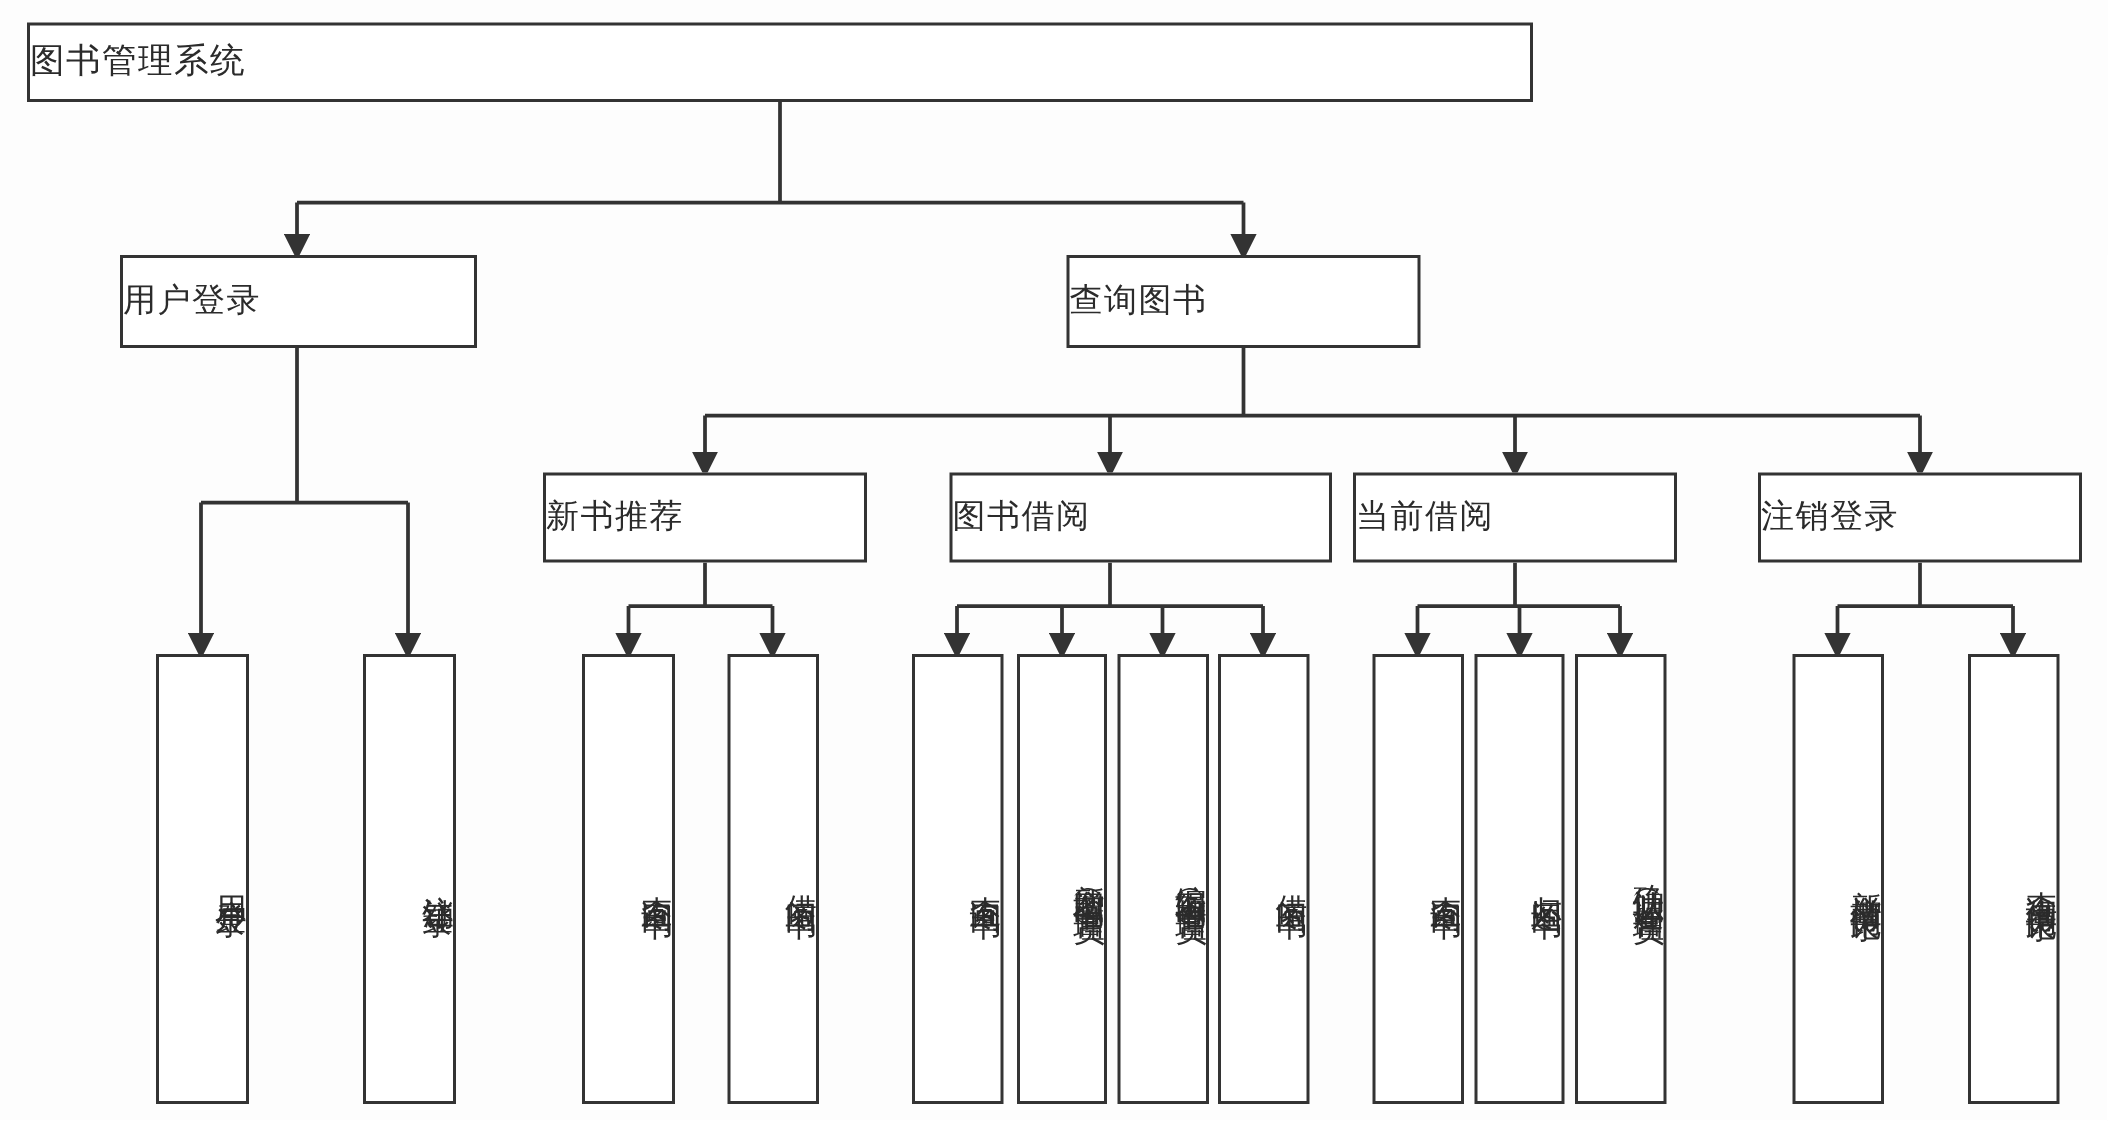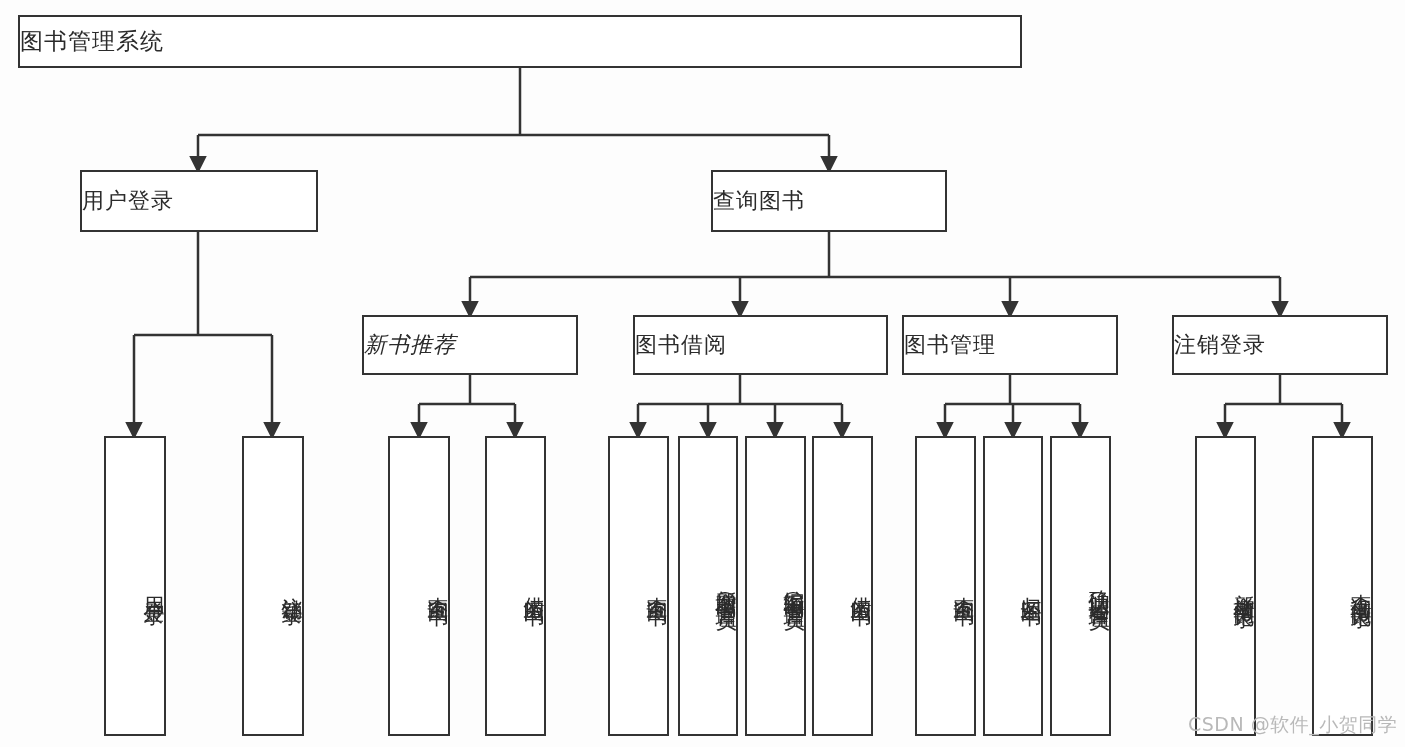--- a/index.html
+++ b/index.html
@@ -126,28 +126,28 @@
   <div id="nodes-root">
       <div class="node level0" style="left: 18px; top: 15px; width: 1004px; height: 53px;">
         <span class="h-text">图书管理系统</span>
       </div>
       <div class="node level1" style="left: 80px; top: 170px; width: 238px; height: 62px;">
         <span class="h-text">用户登录</span>
       </div>
       <div class="node level1" style="left: 711px; top: 170px; width: 236px; height: 62px;">
         <span class="h-text">查询图书</span>
       </div>
-      <div class="node level2" style="left: 362px; top: 315px; width: 216px; height: 60px; font-style: italic;">
+      <div class="node level2" style="left: 362px; top: 315px; width: 216px; height: 60px;">
         <span class="h-text">新书推荐</span>
       </div>
       <div class="node level2" style="left: 633px; top: 315px; width: 255px; height: 60px;">
         <span class="h-text">图书借阅</span>
       </div>
       <div class="node level2" style="left: 902px; top: 315px; width: 216px; height: 60px;">
-        <span class="h-text">图书管理</span>
+        <span class="h-text">当前借阅</span>
       </div>
       <div class="node level2" style="left: 1172px; top: 315px; width: 216px; height: 60px;">
         <span class="h-text">注销登录</span>
       </div>
       <div class="node level3 leaf" style="left: 104px; top: 436px; width: 62px; height: 300px;">
         <span class="leaf-text">用户登录</span>
       </div>
       <div class="node level3 leaf" style="left: 242px; top: 436px; width: 62px; height: 300px;">
         <span class="leaf-text">注销登录</span>
       </div>
@@ -179,15 +179,14 @@
         <span class="leaf-text">确认归还（管理员）</span>
       </div>
       <div class="node level3 leaf" style="left: 1195px; top: 436px; width: 61px; height: 300px;">
         <span class="leaf-text">新增借阅记录</span>
       </div>
       <div class="node level3 leaf" style="left: 1312px; top: 436px; width: 61px; height: 300px;">
         <span class="leaf-text">查询借阅记录</span>
       </div>
     </div>
 
-  <div class="watermark">CSDN @软件_小贺同学</div>
 
 </div>
 
 </body></html>

